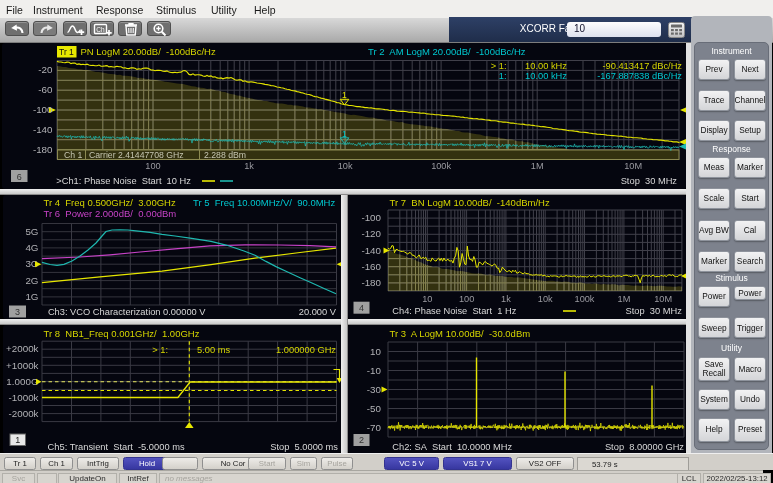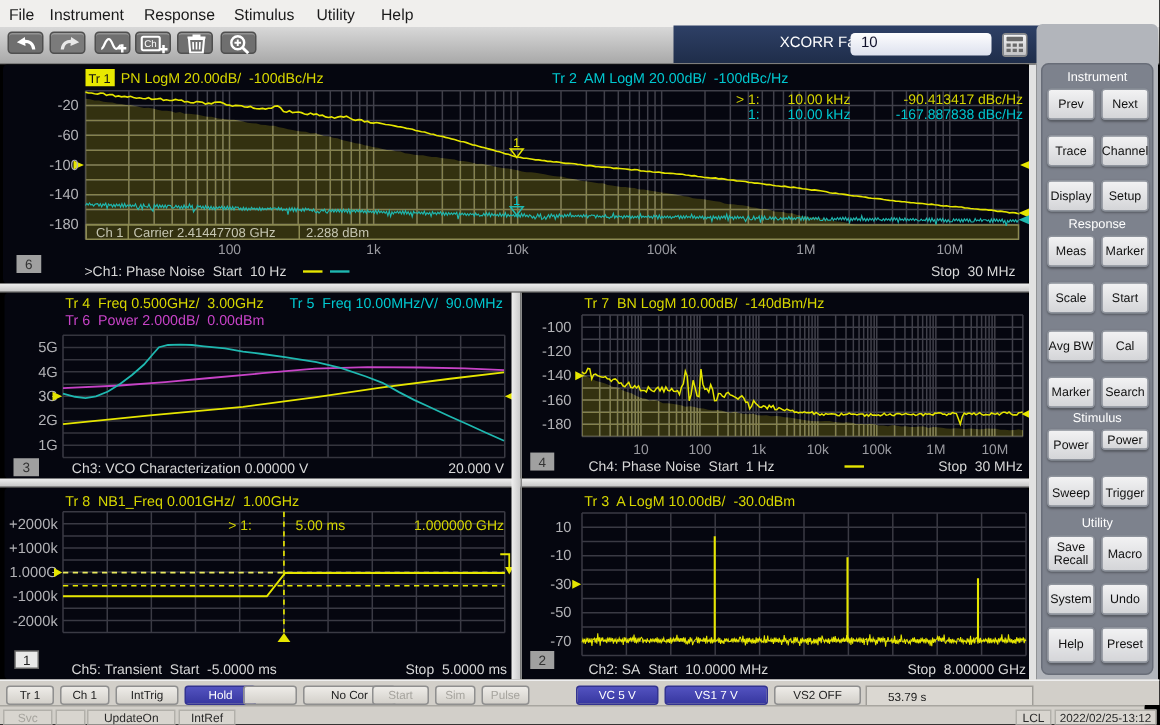--- a/index.html
+++ b/index.html
@@ -618,14 +618,15 @@
 <div class="b1 b1b" style="left:384px;width:55px">VC 5 V</div>
 <div class="b1 b1b" style="left:443px;width:69px">VS1 7 V</div>
 <div class="b1 " style="left:516px;width:58px">VS2 OFF</div>
 <div style="position:absolute;left:577px;top:2.5px;width:112px;height:13px;border:1px solid #9f9d98;background:#dbd8d2;font-size:7.8px;color:#222;padding:2px 0 11px 14px">53.79 s</div>
 </div>
 <div class="sb2">
 <div class="c2" style="left:2px;width:33px;color:#a6a49e">Svc</div>
 <div class="c2" style="left:37px;width:20px"></div>
 <div class="c2" style="left:58px;width:59px">UpdateOn</div>
 <div class="c2" style="left:119px;width:38px">IntRef</div>
+<div class="c2" style="left:159px;width:530px;text-align:left;padding-left:5px;color:#a6a49e;font-style:italic">no messages</div>
 <div class="c2" style="left:677px;width:24px">LCL</div>
 <div class="c2" style="left:703px;width:68px;font-size:7.8px">2022/02/25-13:12</div>
 </div>
 </body></html>

